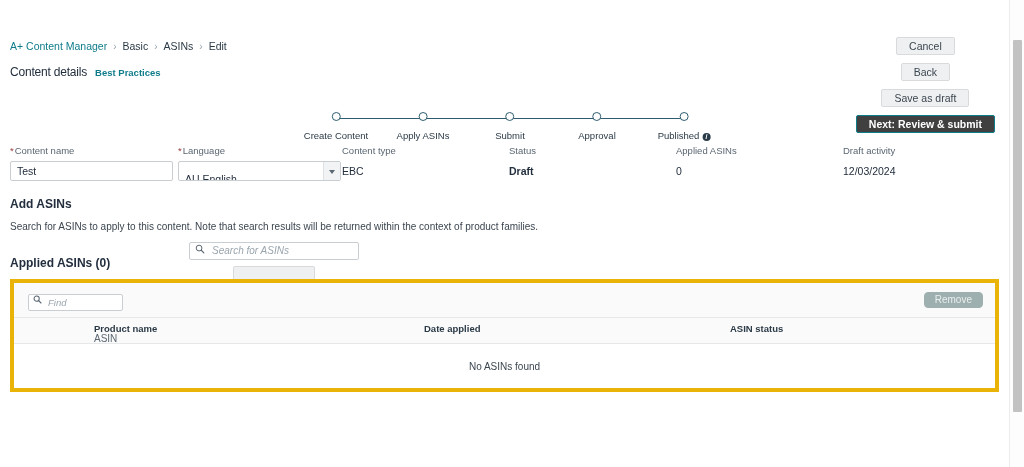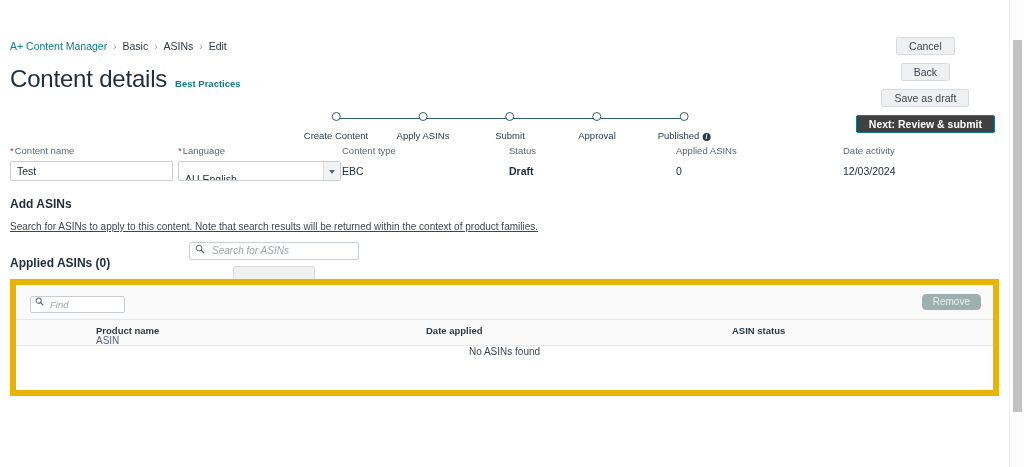--- a/index.html
+++ b/index.html
@@ -67,21 +67,21 @@
     color: #ffffff;
     font-weight: bold;
   }
 
   
   .page-title-row {
     position: absolute; left: 10px; top: 33px;
     display: flex; align-items: baseline; gap: 8px;
   }
   .page-title {
-    font-size: 24px;
+    font-size: 12px;
     font-weight: normal;
     color: #232f3e;
     letter-spacing: -0.2px;
   }
   .best-practices {
     font-size: 9.5px;
     font-weight: bold;
     color: #0f7c8a;
     cursor: pointer;
   }
@@ -193,21 +193,20 @@
   .section-title {
     font-size: 12px;
     font-weight: bold;
     color: #232f3e;
   }
   .add-asins { position: absolute; left: 10px; top: 165px; }
   .section-desc {
     font-size: 10px;
     color: #3c4650;
     margin-top: 10px;
-    text-decoration: underline;
   }
   .search-row {
     margin-top: 8px;
     display: flex; align-items: center; gap: 8px; flex-direction: column;
   }
   .search-field {
     position: relative;
     width: 170px; height: 18px;
   }
   .search-field input {
@@ -238,21 +237,21 @@
     border-radius: 2px;
     cursor: pointer;
   }
 
   
   .applied { position: absolute; left: 10px; top: 224px; width: 989px; }
   .applied-title { font-size: 12px; font-weight: bold; color: #232f3e; }
   .table-card {
     margin-top: 9px;
     width: 989px;
-    border: 6px solid #eab308;
+    border: 4px solid #eab308;
     background: #0ea5e9;
   }
   .table-toolbar {
     height: 35px;
     background: #fafafa;
     border-bottom: 1px solid #e6e8ea;
     display: flex; align-items: center;
     justify-content: space-between;
     padding: 0 12px 0 14px;
   }
@@ -296,21 +295,21 @@
   }
   .th-sub {
     position: absolute; top: 15px;
     font-size: 10px;
     font-weight: normal;
     color: #5a6672;
   }
   .table-body {
     height: 44px;
     background: #ffffff;
-    display: flex; justify-content: center;
+    display: flex; align-items: center; justify-content: center;
   }
   .empty-msg { font-size: 10px; color: #3c4650; }
 
   
   .feedback {
     position: absolute; left: 10px; top: 454px;
     background: #0f7c8a;
     color: #ffffff;
     font-size: 7px;
     font-weight: bold;
@@ -423,21 +422,21 @@
         <div class="field-label">Status</div>
         <div class="field-value bold">Draft</div>
       </div>
 
       <div class="field" style="left:676px">
         <div class="field-label">Applied ASINs</div>
         <div class="field-value">0</div>
       </div>
 
       <div class="field" style="left:843px">
-        <div class="field-label">Date activity</div>
+        <div class="field-label">Draft activity</div>
         <div class="field-value">12/03/2024</div>
       </div>
     </div>
 
     <div class="add-asins">
       <div class="section-title">Add ASINs</div>
       <div class="section-desc">Search for ASINs to apply to this content. Note that search results will be returned within the context of product families.</div>
 
       <div class="search-row">
         <div class="search-field">

